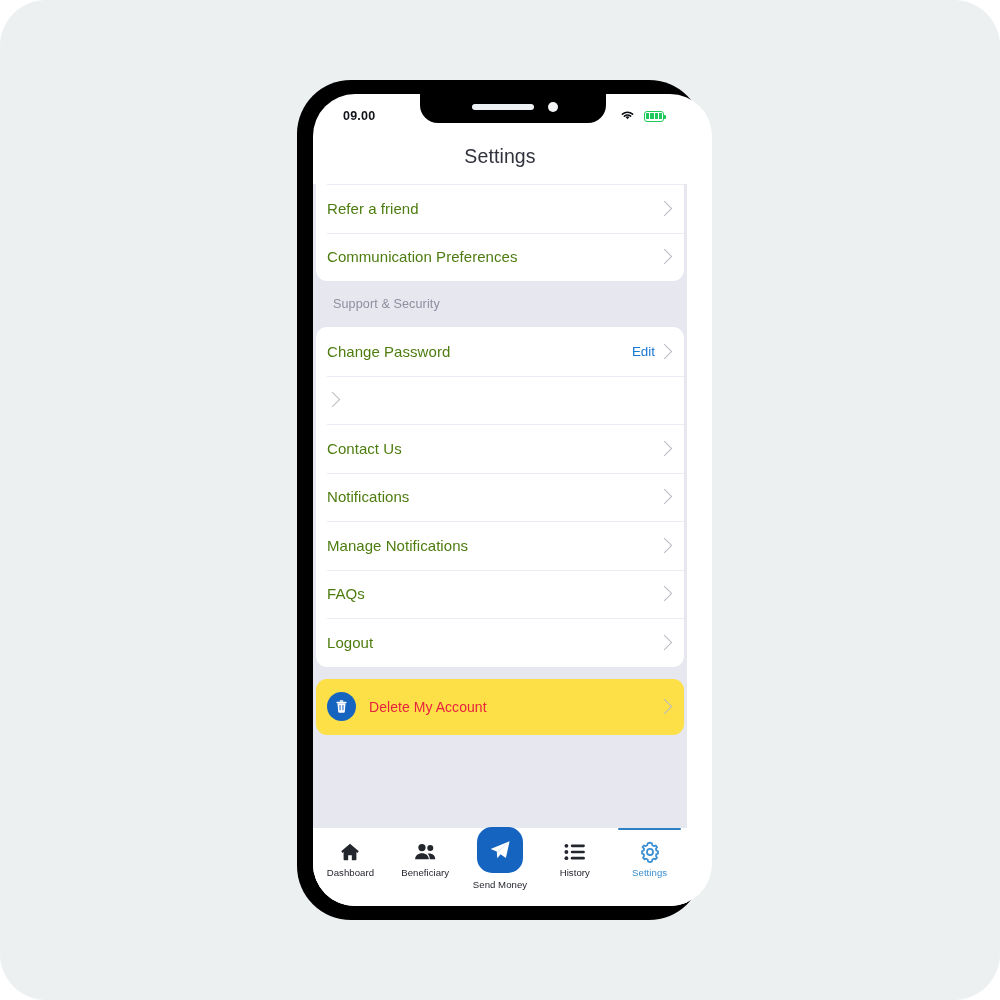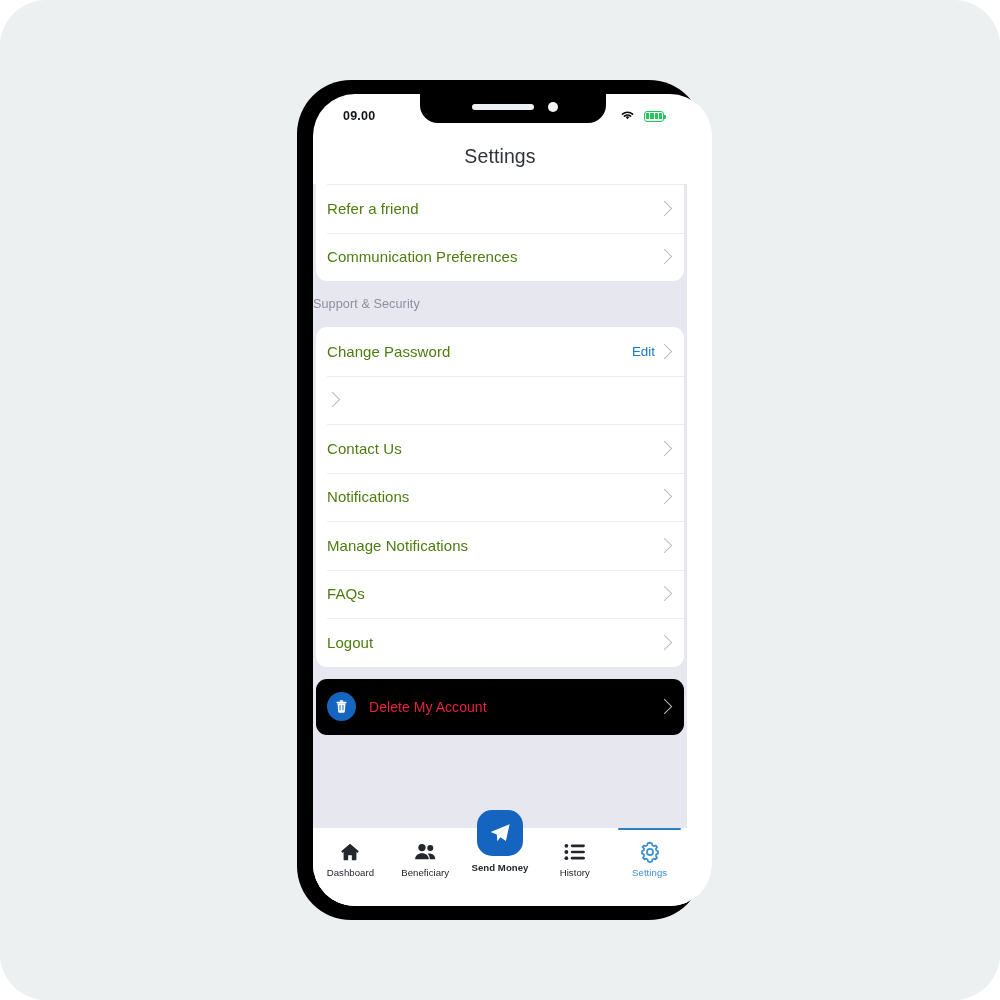--- a/index.html
+++ b/index.html
@@ -192,35 +192,35 @@
     transform: rotate(45deg);
     flex: 0 0 auto;
     margin-right: 2px;
   }
 
   
   .section-head {
     height: 46px;
     display: flex;
     align-items: center;
-    padding-left: 0;
+    padding-left: 20px;
     box-sizing: border-box;
   }
   .section-head-text {
     font-size: 12.6px;
     color: #8e8e9e;
     letter-spacing: 0.1px;
   }
 
   .gap { height: 12px; }
 
   
   .delete-card {
     margin: 0 3px;
-    background: #000000;
+    background: #fde047;
     border-radius: 11px;
     height: 56px;
     display: flex;
     align-items: center;
     padding: 0 12px 0 11px;
     box-sizing: border-box;
   }
   .trash-circle {
     width: 29px; height: 29px;
     background: #1565c0;
@@ -274,22 +274,21 @@
   .tab-label {
     margin-top: 4px;
     font-size: 9.6px;
     color: #24262e;
     letter-spacing: 0.05px;
   }
   .tab.active .tab-label { color: #3b8fd0; }
 
   .fab-tab {
     padding-top: 0;
-    justify-content: flex-start;
-    font-weight: bold;
+    justify-content: center;
   }
   .fab {
     margin-top: -18px;
     width: 46px; height: 46px;
     background: #1565c0;
     border-radius: 15px;
     display: flex;
     align-items: center;
     justify-content: center;
   }

